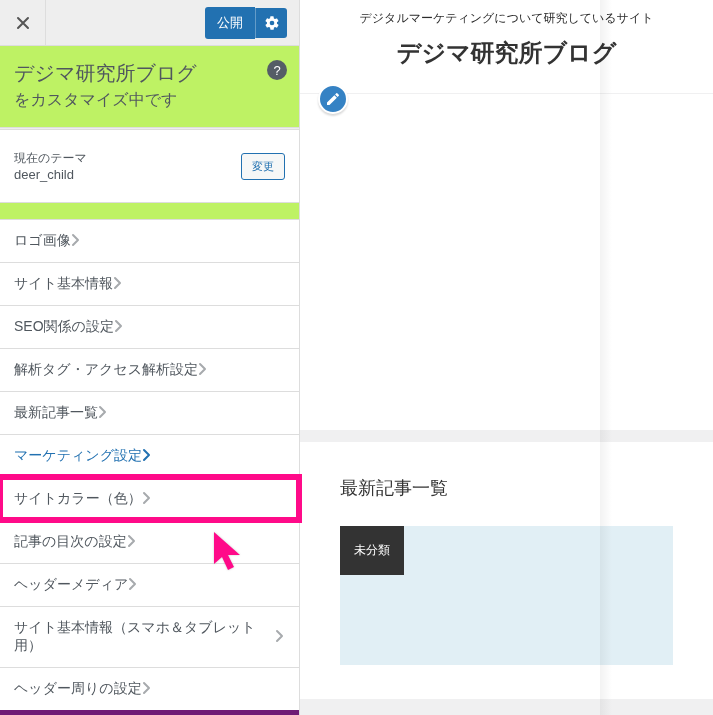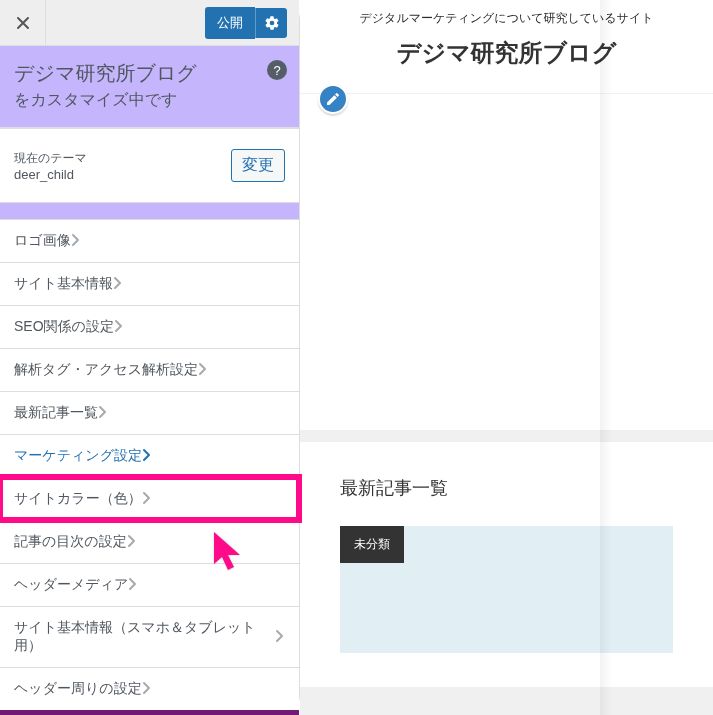--- a/index.html
+++ b/index.html
@@ -1,49 +1,49 @@
 <!DOCTYPE html>
 <html><head>
   <meta charset="utf-8">
   <style>
     * { box-sizing: border-box; margin: 0; padding: 0; }
     body { font-family: -apple-system, "Segoe UI", "Hiragino Sans", Meiryo, sans-serif; font-size: 14px; color: #50575e; background: #fff; width: 713px; height: 715px; overflow: hidden; position: relative; }
     .wrap { display: flex; height: 100%; }
-    .sidebar { width: 300px; background: #c4b5fd; border-right: 1px solid #ddd; display: flex; flex-direction: column; border-radius: 20px; }
+    .sidebar { width: 300px; background: #bef264; border-right: 1px solid #ddd; display: flex; flex-direction: column; }
     .topbar { display: flex; align-items: center; justify-content: space-between; background: #eee; border-bottom: 1px solid #ddd; height: 46px; }
     .close-panel { width: 46px; height: 46px; display: flex; align-items: center; justify-content: center; border-right: 1px solid #ddd; cursor: pointer; color: #555; }
     .top-actions { display: flex; align-items: center; gap:0; padding-right: 12px; }
     .publish-btn { background: #2271b1; color: #fff; border: none; font-size: 13px; padding: 7px 12px; border-radius: 3px 0 0 3px; cursor: pointer; }
     .gear-btn { background: #2271b1; color: #fff; width: 32px; height: 30px; display:flex; align-items:center; justify-content:center; border-radius: 0 3px 3px 0; border-left: 1px solid rgba(255,255,255,.3); cursor:pointer;}
     .panel-title-block { padding: 14px 12px 16px 14px; border-bottom: 1px solid #ddd; position: relative; }
     .panel-title { font-size: 20px; color: #50575e; font-weight: 400; line-height: 1.3; }
     .panel-sub { font-size: 16px; color: #50575e; margin-top: 4px; }
     .help-btn { position: absolute; right: 12px; top: 14px; width: 20px; height: 20px; border-radius: 50%; background: #555d66; color: #fff; font-size: 13px; display:flex; align-items:center; justify-content:center; cursor:pointer;}
     .gap { height: 28px; background: #eee; }
     .theme-row { background: #fff; border-top: 1px solid #ddd; border-bottom: 1px solid #ddd; padding: 20px 14px; display: flex; align-items: center; justify-content: space-between; }
     .theme-label { font-size: 12px; color: #50575e; }
     .theme-name { font-size: 13px; color: #50575e; }
-    .change-btn { border: 1px solid #2271b1; color: #2271b1; background: #f6f7f7; padding: 5px 10px; font-size: 16px; border-radius: 3px; cursor: pointer; }
+    .change-btn { border: 1px solid #2271b1; color: #2271b1; background: #f6f7f7; padding: 5px 10px; font-size: 11px; border-radius: 3px; cursor: pointer; }
     .menu-list { margin-top: 16px; }
     .menu-item { background: #fff; border-top: 1px solid #ddd; padding: 12px 14px; display:flex; align-items:center; cursor:pointer; font-size: 14px; color: #50575e; }
-    .menu-item:last-child { border-bottom: 7px solid #701a75; }
+    .menu-item:last-child { border-bottom: 5px solid #701a75; }
     .chev { color: #a7aaad; }
     .menu-item.active { color: #2271b1; }
     .menu-item.active .chev { color: #2271b1; }
     .menu-item.hi { outline: 6px solid #ff0a89; outline-offset: -3px; position: relative; z-index: 2; }
     .preview { flex: 1; position: relative; background: #f0f0f1; overflow: hidden; }
     .pv-header { background: #fff; text-align: center; padding: 6px 10px 20px; border-bottom: 1px solid #f0f0f1; }
     .pv-tagline { font-size: 12px; color: #2b2b2b; padding: 4px 0 6px; }
     .pv-title { font-size: 24px; font-weight: 600; color: #333; padding: 4px 0; }
     .pv-edit { position: absolute; left: 18px; top: 84px; width: 30px; height: 30px; border-radius: 50%; background: #3582c4; border: 2px solid #fff; box-shadow: 0 2px 2px rgba(0,0,0,.15); display:flex; align-items:center; justify-content:center; color:#fff; cursor:pointer;}
     .pv-spacer { height: 336px; background: #fff; }
     .pv-body { background: #fff; margin-top: 12px; padding: 34px 40px; }
     .pv-heading { font-size: 18px; color: #333; font-weight: 500; margin-bottom: 26px; }
     .card { background: #e1eff5; }
-    .badge { display:inline-block; background:#333; color:#fff; font-size:12px; padding: 10px 14px; font-weight:500;}
+    .badge { display:inline-block; background:#333; color:#fff; font-size:12px; padding: 16px 14px; font-weight:500;}
     .card-body { height: 90px; }
     .cursor { position: absolute; left: 210px; top: 530px; z-index: 20; pointer-events:none;}
     .cursor svg { filter: drop-shadow(0 0 1px rgba(0,0,0,.2)); }
     .scroll-sep { position:absolute; left:300px; top:0; bottom:0; width:12px; background:linear-gradient(to right, rgba(0,0,0,.05), rgba(0,0,0,0));}
   </style>
 </head>
 <body>
 
 <div class="wrap">
   <aside class="sidebar">

